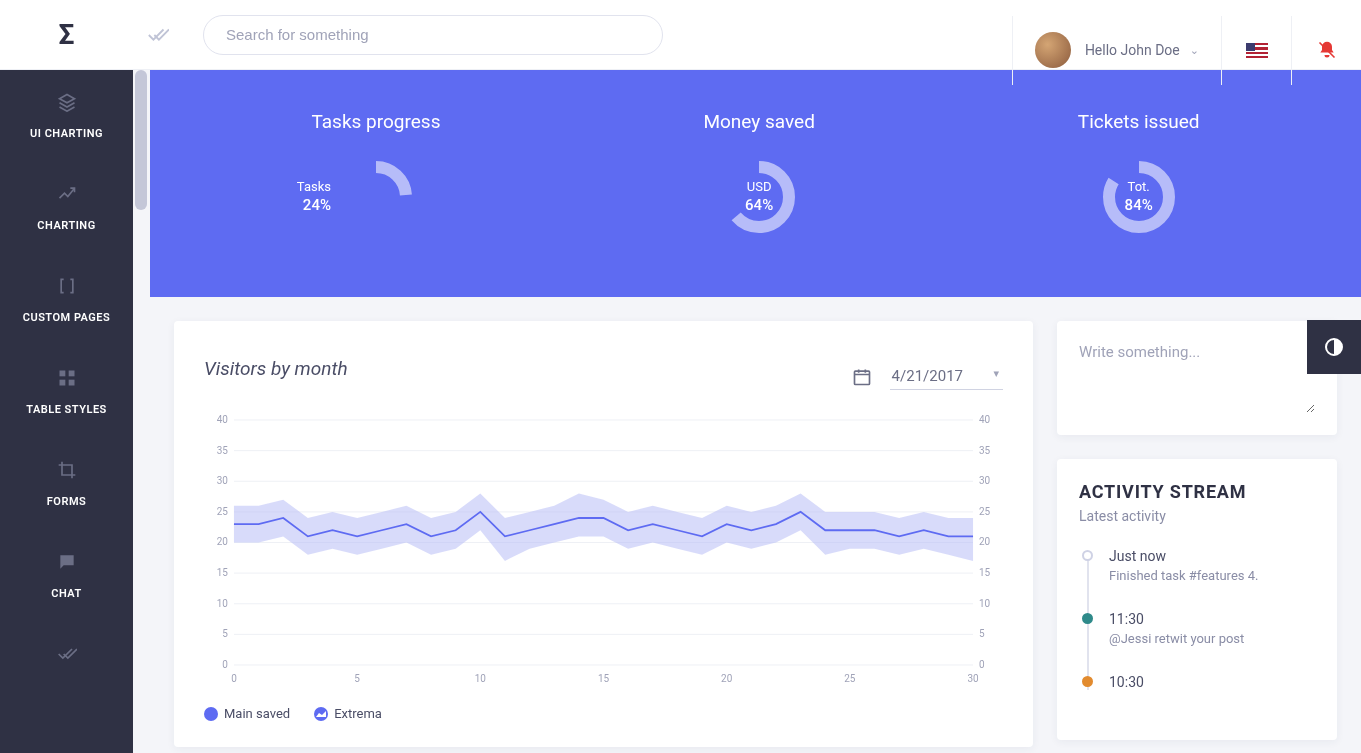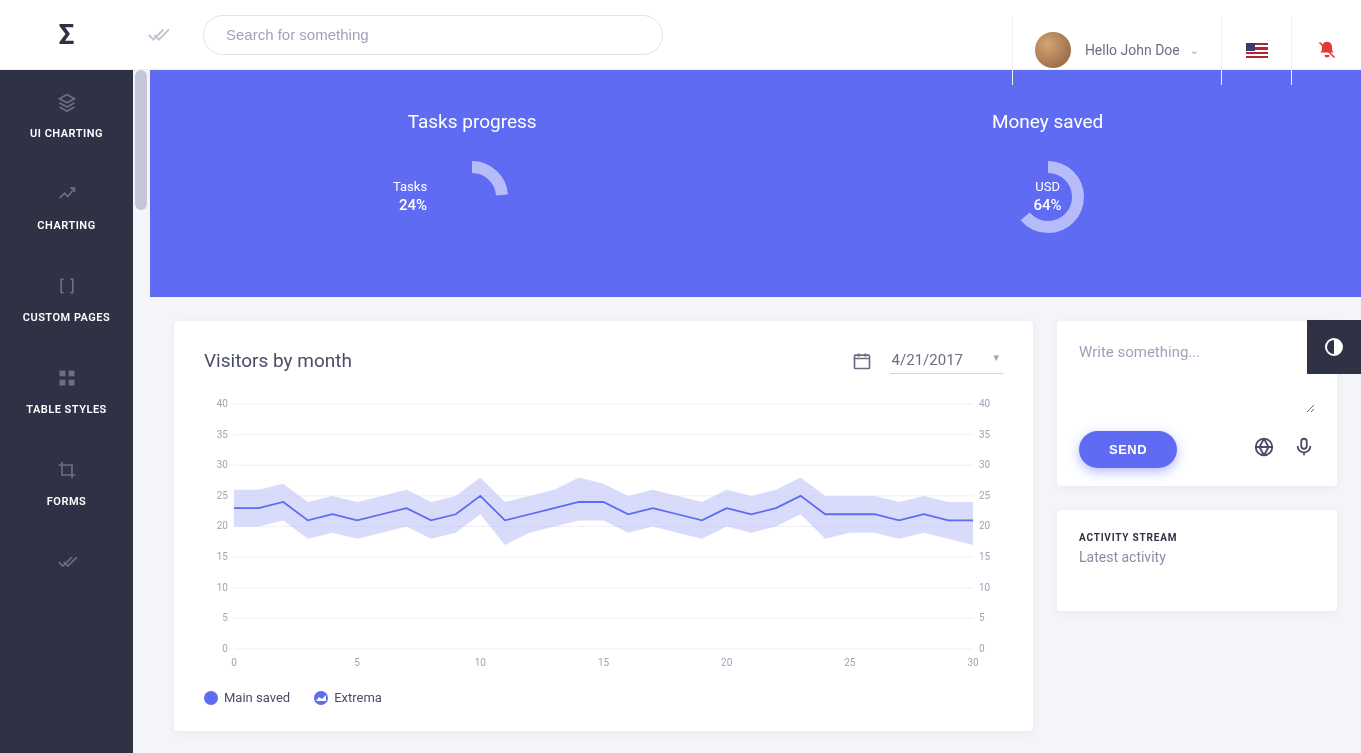--- a/index.html
+++ b/index.html
@@ -34,22 +34,22 @@
 .donut { position: relative; width: 80px; height: 80px; display: inline-block; }
 .donut svg { transform: rotate(-90deg); }
 .donut-label { position: absolute; right: 85px; top: 50%; transform: translateY(-50%); text-align: right; font-size: 13px; line-height: 1.3; }
 .donut-label.inside { right: auto; left: 50%; top: 50%; transform: translate(-50%,-50%); text-align: center; }
 .donut-pct { font-size: 15px; font-weight: 500; }
 
 .main-grid { display: flex; gap: 24px; padding: 24px; }
 .card { background: #fff; border-radius: 4px; box-shadow: 0 2px 8px rgba(40,44,80,0.06); }
 .chart-card { flex: 1; padding: 26px 30px; }
 .chart-head { display: flex; align-items: center; justify-content: space-between; margin-bottom: 20px; }
-.chart-title { font-size: 19px; font-weight: 400; color: #4a4d66; }
-.date-picker { display: flex; align-items: center; gap: 18px; color: #6b6e85; cursor: pointer; }
+.chart-title { font-size: 19px; font-weight: 400; color: #4a4d66; font-style: italic; }
+.date-picker { display: flex; align-items: center; gap: 18px; color: #6b6e85; cursor: pointer; margin-top: 16px; }
 .date-val { border-bottom: 1px solid #d0d3e2; padding: 4px 40px 4px 2px; font-size: 15px; position: relative; }
 .date-val::after { content: "▾"; position: absolute; right: 4px; color: #a0a3b8; font-size: 11px; }
 .chart-body { position: relative; height: 280px; }
 .chart-svg { width: 100%; height: 100%; }
 .axis-label { font-size: 10px; fill: #a0a3b8; }
 .grid-line { stroke: #eef0f5; stroke-width: 1; }
 .area-band { fill: #b8bdf6; opacity: 0.55; }
 .main-line { stroke: #5e6bf2; stroke-width: 1.8; fill: none; }
 .legend { display: flex; gap: 24px; margin-top: 16px; font-size: 13px; color: #4a4d66; }
 .legend-item { display: flex; align-items: center; gap: 6px; }
@@ -57,21 +57,21 @@
 
 .side-col { width: 280px; display: flex; flex-direction: column; gap: 24px; }
 .compose { padding: 22px 22px 18px; }
 .compose textarea { width: 100%; border: none; resize: vertical; min-height: 70px; font-size: 15px; color: #3b82f6; font-family: inherit; }
 .compose textarea::placeholder { color: #a0a3b8; }
 .compose-actions { display: flex; align-items: center; margin-top: 14px; gap: 14px; }
 .send-btn { background: #5e6bf2; color: #fff; border: none; border-radius: 22px; padding: 11px 30px; font-size: 13px; font-weight: 600; letter-spacing: 0.5px; cursor: pointer; box-shadow: 0 4px 12px rgba(94,107,242,0.45); }
 .compose-icon { margin-left: auto; color: #4a4d66; cursor: pointer; font-size: 20px; }
 
 .activity { padding: 22px 22px; }
-.activity h3 { font-size: 10px; font-weight: 700; letter-spacing: 0.8px; color: #2f3144; margin-bottom: 6px; }
+.activity h3 { font-size: 18px; font-weight: 700; letter-spacing: 0.8px; color: #2f3144; margin-bottom: 6px; }
 .activity-sub { font-size: 14px; color: #8a8da6; margin-bottom: 24px; }
 .timeline { position: relative; padding-left: 30px; }
 .timeline::before { content: ""; position: absolute; left: 8px; top: 6px; bottom: 0; width: 2px; background: #e1e3ee; }
 .tl-item { position: relative; margin-bottom: 28px; }
 .tl-dot { position: absolute; left: -27px; top: 2px; width: 11px; height: 11px; border-radius: 50%; border: 2px solid #cfd2e5; background: #fff; }
 .tl-dot.teal { background: #2f8a8a; border-color: #2f8a8a; }
 .tl-dot.orange { background: #e28b2f; border-color: #e28b2f; }
 .tl-time { font-size: 14px; color: #4a4d66; margin-bottom: 4px; }
 .tl-text { font-size: 13px; color: #8a8da6; }
 
@@ -151,20 +151,28 @@
   <div class="sidebar-item muted">
     <span class="icon">
       <svg width="20" height="20" viewBox="0 0 24 24" fill="none" stroke="currentColor" stroke-width="2">
           <path d="M6 2v16h16M2 6h16v16"></path>
         </svg>
     </span>
     <span>FORMS</span>
   </div>
   <div class="sidebar-item muted">
     <span class="icon">
+      <svg width="20" height="20" viewBox="0 0 24 24" fill="currentColor">
+          <path d="M4 4h16v12H8l-4 4V4z"></path>
+        </svg>
+    </span>
+    <span>CHAT</span>
+  </div>
+  <div class="sidebar-item muted">
+    <span class="icon">
       <svg width="20" height="20" viewBox="0 0 24 24" fill="none" stroke="currentColor" stroke-width="2">
           <path d="M2 12l5 5L18 6"></path>
           <path d="M8 12l5 5L24 6"></path>
         </svg>
     </span>
   </div>
 </div>
 
 <div class="scrollbar-track">
   <div class="scrollbar-thumb"></div>
@@ -189,20 +197,33 @@
     <div class="hero-card">
       <div class="hero-title">Money saved</div>
       <div class="donut">
         <svg width="80" height="80">
           <circle cx="40" cy="40" r="30" fill="none" stroke="rgba(255,255,255,0)" stroke-width="12"></circle>
           <circle cx="40" cy="40" r="30" fill="none" stroke="rgba(255,255,255,0.55)" stroke-width="12" stroke-dasharray="120 188"></circle>
         </svg>
         <div class="donut-label inside">
           <div>USD</div>
           <div class="donut-pct">64%</div>
+        </div>
+      </div>
+    </div>
+    <div class="hero-card">
+      <div class="hero-title">Tickets issued</div>
+      <div class="donut">
+        <svg width="80" height="80">
+          <circle cx="40" cy="40" r="30" fill="none" stroke="rgba(255,255,255,0)" stroke-width="12"></circle>
+          <circle cx="40" cy="40" r="30" fill="none" stroke="rgba(255,255,255,0.55)" stroke-width="12" stroke-dasharray="158 188"></circle>
+        </svg>
+        <div class="donut-label inside">
+          <div>Tot.</div>
+          <div class="donut-pct">84%</div>
         </div>
       </div>
     </div>
   </div>
 
   <div class="main-grid">
 
     <div class="card chart-card">
       <div class="chart-head">
         <div class="chart-title">Visitors by month</div>
@@ -266,40 +287,41 @@
               </svg>
           </span>
           <span>Extrema</span>
         </div>
       </div>
     </div>
 
     <div class="side-col">
       <div class="card compose">
         <textarea placeholder="Write something..." style=""></textarea>
-        <div class="compose-actions">
-          <button class="send-btn">SEND</button>
-          <span class="compose-icon">
-            <svg width="22" height="22" viewBox="0 0 24 24" fill="none" stroke="currentColor" stroke-width="2">
-                <circle cx="12" cy="12" r="9"></circle>
-                <path d="M12 3l5 9M12 3L7 12M3 12h10M21 12H11M12 21l5-9M12 21l-5-9"></path>
-              </svg>
-          </span>
-          <span class="compose-icon" style="margin-left:4px">
-            <svg width="22" height="22" viewBox="0 0 24 24" fill="none" stroke="currentColor" stroke-width="2">
-                <rect x="9" y="3" width="6" height="11" rx="3"></rect>
-                <path d="M5 11a7 7 0 0014 0M12 18v3"></path>
-              </svg>
-          </span>
-        </div>
       </div>
 
       <div class="card activity">
         <h3>ACTIVITY STREAM</h3>
         <div class="activity-sub">Latest activity</div>
+        <div class="timeline">
+          <div class="tl-item">
+            <span class="tl-dot"></span>
+            <div class="tl-time">Just now</div>
+            <div class="tl-text">Finished task #features 4.</div>
+          </div>
+          <div class="tl-item">
+            <span class="tl-dot teal"></span>
+            <div class="tl-time">11:30</div>
+            <div class="tl-text">@Jessi retwit your post</div>
+          </div>
+          <div class="tl-item">
+            <span class="tl-dot orange"></span>
+            <div class="tl-time">10:30</div>
+          </div>
+        </div>
       </div>
     </div>
 
   </div>
 </div>
 
 <div class="theme-toggle">
   <svg width="24" height="24" viewBox="0 0 24 24" fill="currentColor">
       <path d="M12 3a9 9 0 100 18 9 9 0 000-18zm0 2v14a7 7 0 010-14z"></path>
     </svg>

